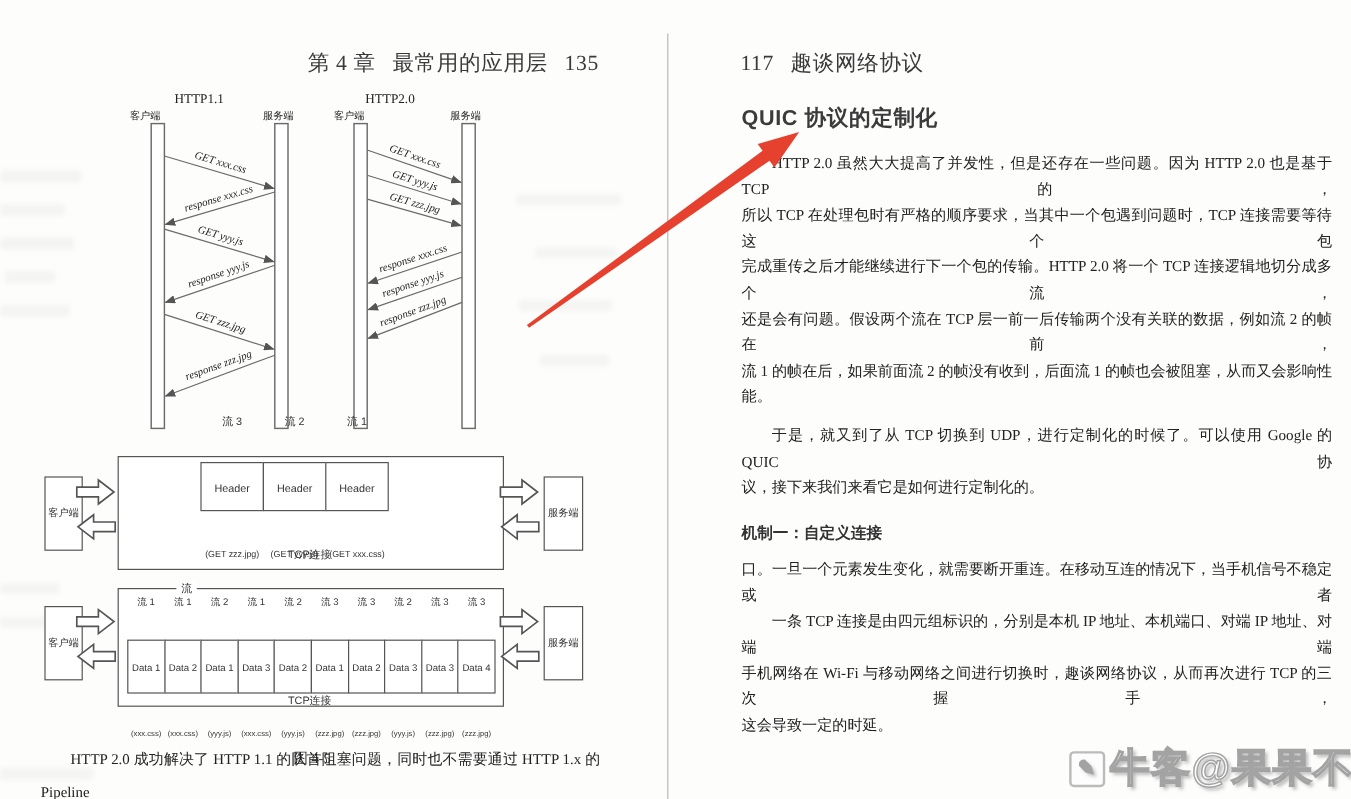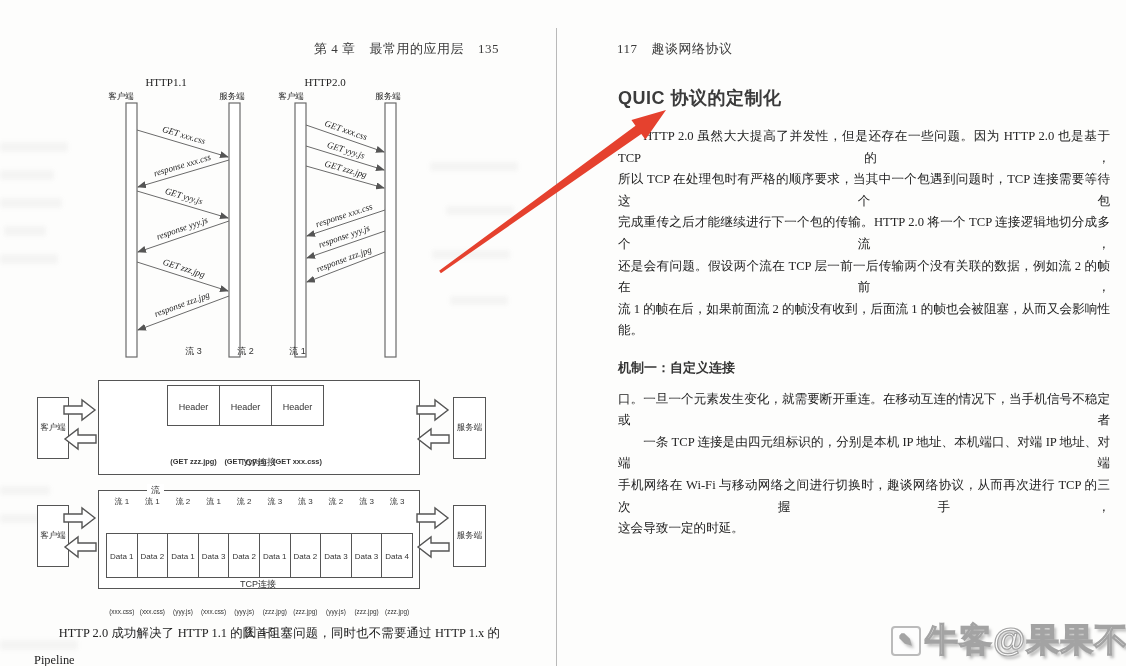--- a/index.html
+++ b/index.html
@@ -8,21 +8,21 @@
     background:#fdfdfc;
     font-family:"Liberation Serif", serif;
     color:#2b2b2b;
   }
   .page{position:absolute;top:0;height:666px;}
   #left-page{left:0;width:557px;}
   #right-page{left:557px;width:569px;}
   #gutter{position:absolute;left:556px;top:28px;width:1px;height:638px;background:#b9b9b9;}
 
   
-  .runhead{position:absolute;top:40px;font-size:13px;color:#3a3a3a;letter-spacing:.5px;white-space:nowrap;}
+  .runhead{position:absolute;top:40px;font-size:18px;color:#3a3a3a;letter-spacing:.5px;white-space:nowrap;}
   #lp-head{right:58px;}
   #rp-head{left:60px;}
   .runhead .gap{display:inline-block;width:14px;}
 
   
   .ghost{position:absolute;background:rgba(125,125,125,.07);filter:blur(2px);border-radius:2px;}
 
   
   #seq{position:absolute;left:95px;top:70px;}
   #seq text{font-family:"Liberation Serif",serif;fill:#222;}
@@ -37,21 +37,21 @@
   
   .boxdiag{position:absolute;left:35px;width:450px;}
   .endbox{position:absolute;border:1.4px solid #555;background:#fff;display:flex;align-items:center;justify-content:center;font-size:8.5px;color:#333;font-family:"Liberation Sans",sans-serif;}
   .bigbox{position:absolute;border:1.2px solid #555;background:#fff;}
   .tcp-label{position:absolute;left:63px;width:320px;text-align:center;font-size:9px;color:#333;font-family:"Liberation Sans",sans-serif;}
   .stream-tag{position:absolute;font-size:9px;background:#fff;padding:0 4px;color:#333;font-family:"Liberation Sans",sans-serif;}
   .boxrow{position:absolute;display:flex;}
   .sbox{border:1px solid #555;background:#fff;margin-left:-1px;display:flex;flex-direction:column;justify-content:center;text-align:center;color:#333;font-family:"Liberation Sans",sans-serif;box-sizing:border-box;gap:44px;}
   .hboxes .sbox{width:53px;height:41px;}
   .hboxes .l1,.hboxes .l2{font-size:9px;line-height:12px;}
-  .hboxes .l3{font-size:7.4px;line-height:10px;font-weight:bold;}
+  .hboxes .l3{font-size:7.4px;line-height:10px;}
   .dboxes .sbox{width:31.6px;height:45px;}
   .dboxes .l1,.dboxes .l2{font-size:8px;line-height:11.5px;}
   .dboxes .l3{font-size:6.4px;line-height:9px;}
   .barrow{position:absolute;width:36px;height:24px;}
   .barrow polygon{fill:#fff;stroke:#555;stroke-width:1.4;}
   .barrow.left{transform:scaleX(-1);}
 
   
   #lp-para{position:absolute;left:34px;top:620px;width:466px;font-size:12.4px;line-height:26.5px;color:#222;}
 
@@ -274,20 +274,24 @@
   <div id="rp-title">QUIC 协议的定制化</div>
 
   <div id="rp-body">
     <div class="para">
       <div class="line first">HTTP 2.0 虽然大大提高了并发性，但是还存在一些问题。因为 HTTP 2.0 也是基于 TCP 的，</div>
       <div class="line">所以 TCP 在处理包时有严格的顺序要求，当其中一个包遇到问题时，TCP 连接需要等待这个包</div>
       <div class="line">完成重传之后才能继续进行下一个包的传输。HTTP 2.0 将一个 TCP 连接逻辑地切分成多个流，</div>
       <div class="line">还是会有问题。假设两个流在 TCP 层一前一后传输两个没有关联的数据，例如流 2 的帧在前，</div>
       <div class="line last">流 1 的帧在后，如果前面流 2 的帧没有收到，后面流 1 的帧也会被阻塞，从而又会影响性能。</div>
     </div>
+    <div class="para">
+      <div class="line first">于是，就又到了从 TCP 切换到 UDP，进行定制化的时候了。可以使用 Google 的 QUIC 协</div>
+      <div class="line last">议，接下来我们来看它是如何进行定制化的。</div>
+    </div>
     <div class="mech-head">机制一：自定义连接</div>
     <div class="para">
       <div class="line">口。一旦一个元素发生变化，就需要断开重连。在移动互连的情况下，当手机信号不稳定或者</div>
       <div class="line first">一条 TCP 连接是由四元组标识的，分别是本机 IP 地址、本机端口、对端 IP 地址、对端端</div>
       <div class="line">手机网络在 Wi-Fi 与移动网络之间进行切换时，趣谈网络协议，从而再次进行 TCP 的三次握手，</div>
       <div class="line last">这会导致一定的时延。</div>
     </div>
 
   </div>
 </div>

